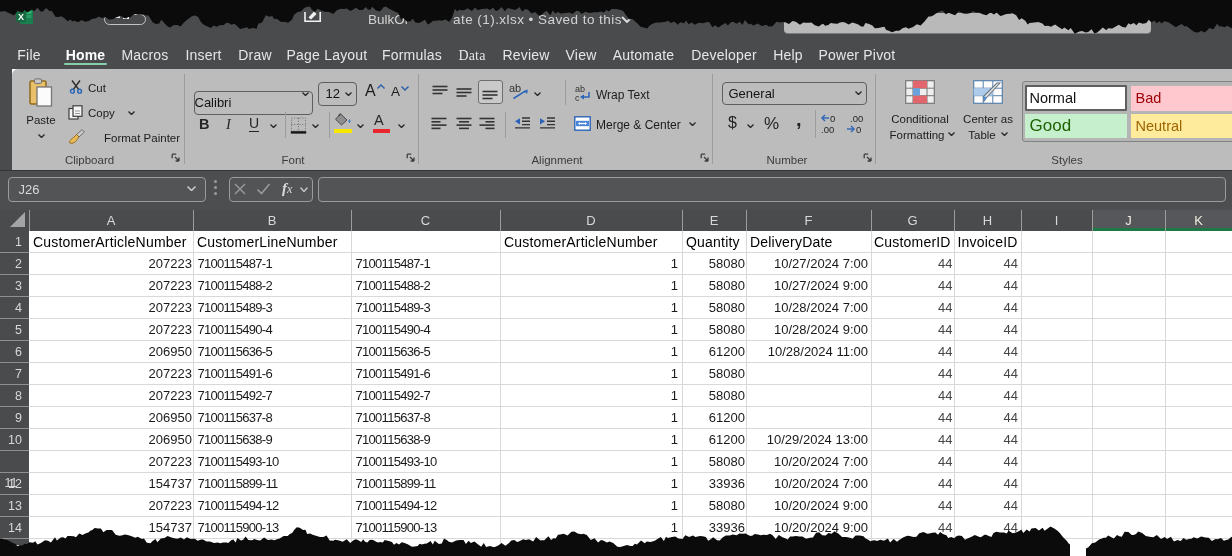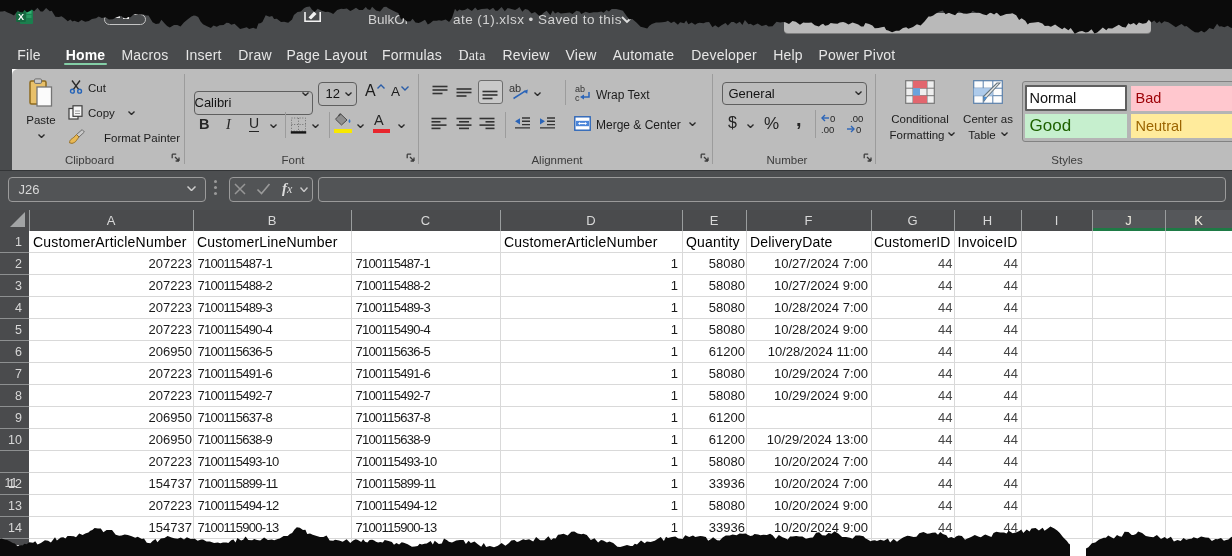--- a/index.html
+++ b/index.html
@@ -431,29 +431,27 @@
 <div class="cell" style="left:578px;top:340.5px;width:100px;text-align:right;">1</div>
 <div class="cell" style="left:642px;top:340.5px;width:103px;text-align:right;">61200</div>
 <div class="cell" style="left:716px;top:340.5px;width:152px;text-align:right;">10/28/2024 11:00</div>
 <div class="cell" style="left:850px;top:340.5px;width:102.5px;text-align:right;color:#454545;">44</div>
 <div class="cell" style="left:916px;top:340.5px;width:102px;text-align:right;color:#454545;">44</div>
 <div class="cell" style="left:0px;top:362.5px;width:192px;text-align:right;">207223</div>
 <div class="cell" style="left:197.5px;top:362.5px;letter-spacing:-0.7px;">7100115491-6</div>
 <div class="cell" style="left:355.5px;top:362.5px;letter-spacing:-0.7px;">7100115491-6</div>
 <div class="cell" style="left:578px;top:362.5px;width:100px;text-align:right;">1</div>
 <div class="cell" style="left:642px;top:362.5px;width:103px;text-align:right;">58080</div>
-<div class="cell" style="left:716px;top:362.5px;width:152px;text-align:right;">10/29/2024 7:00</div>
 <div class="cell" style="left:850px;top:362.5px;width:102.5px;text-align:right;color:#454545;">44</div>
 <div class="cell" style="left:916px;top:362.5px;width:102px;text-align:right;color:#454545;">44</div>
 <div class="cell" style="left:0px;top:384.5px;width:192px;text-align:right;">207223</div>
 <div class="cell" style="left:197.5px;top:384.5px;letter-spacing:-0.7px;">7100115492-7</div>
 <div class="cell" style="left:355.5px;top:384.5px;letter-spacing:-0.7px;">7100115492-7</div>
 <div class="cell" style="left:578px;top:384.5px;width:100px;text-align:right;">1</div>
 <div class="cell" style="left:642px;top:384.5px;width:103px;text-align:right;">58080</div>
-<div class="cell" style="left:716px;top:384.5px;width:152px;text-align:right;">10/29/2024 9:00</div>
 <div class="cell" style="left:850px;top:384.5px;width:102.5px;text-align:right;color:#454545;">44</div>
 <div class="cell" style="left:916px;top:384.5px;width:102px;text-align:right;color:#454545;">44</div>
 <div class="cell" style="left:0px;top:406.5px;width:192px;text-align:right;">206950</div>
 <div class="cell" style="left:197.5px;top:406.5px;letter-spacing:-0.7px;">7100115637-8</div>
 <div class="cell" style="left:355.5px;top:406.5px;letter-spacing:-0.7px;">7100115637-8</div>
 <div class="cell" style="left:578px;top:406.5px;width:100px;text-align:right;">1</div>
 <div class="cell" style="left:642px;top:406.5px;width:103px;text-align:right;">61200</div>
 <div class="cell" style="left:850px;top:406.5px;width:102.5px;text-align:right;color:#454545;">44</div>
 <div class="cell" style="left:916px;top:406.5px;width:102px;text-align:right;color:#454545;">44</div>
 <div class="cell" style="left:0px;top:428.5px;width:192px;text-align:right;">206950</div>

